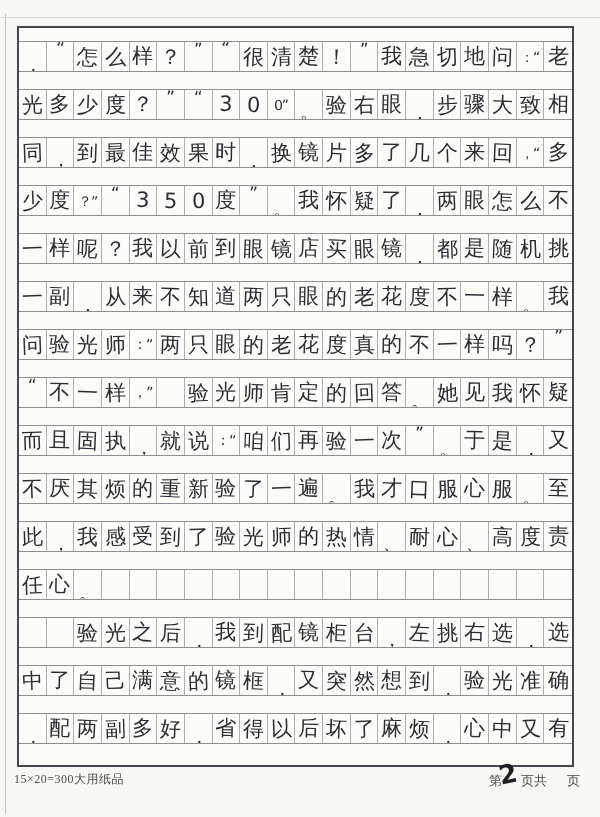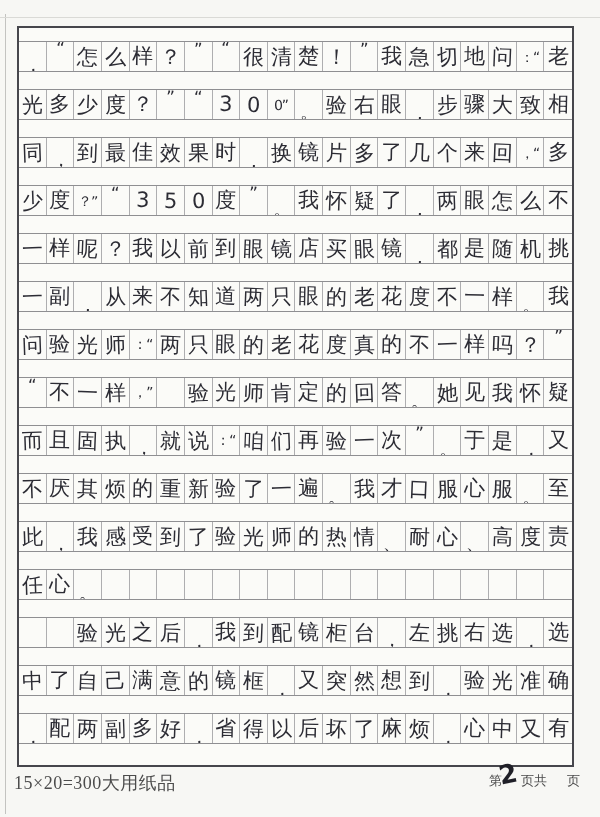--- a/index.html
+++ b/index.html
@@ -70,21 +70,21 @@
     align-items: flex-end;
     justify-content: flex-start;
     padding-left: 5px;
     line-height: 13px;
     font-size: 18px;
   }
   #footer-left {
     position: absolute;
     left: 14px; top: 771px;
     font-family: "Liberation Serif", serif;
-    font-size: 18px;
+    font-size: 12px;
     letter-spacing: 0.5px;
     color: #4c4c4c;
   }
   .footer-right-part {
     position: absolute;
     font-family: "Liberation Serif", serif;
     font-size: 13px;
     color: #4c4c4c;
   }
   #fr-prefix { left: 489px; top: 772px; }

